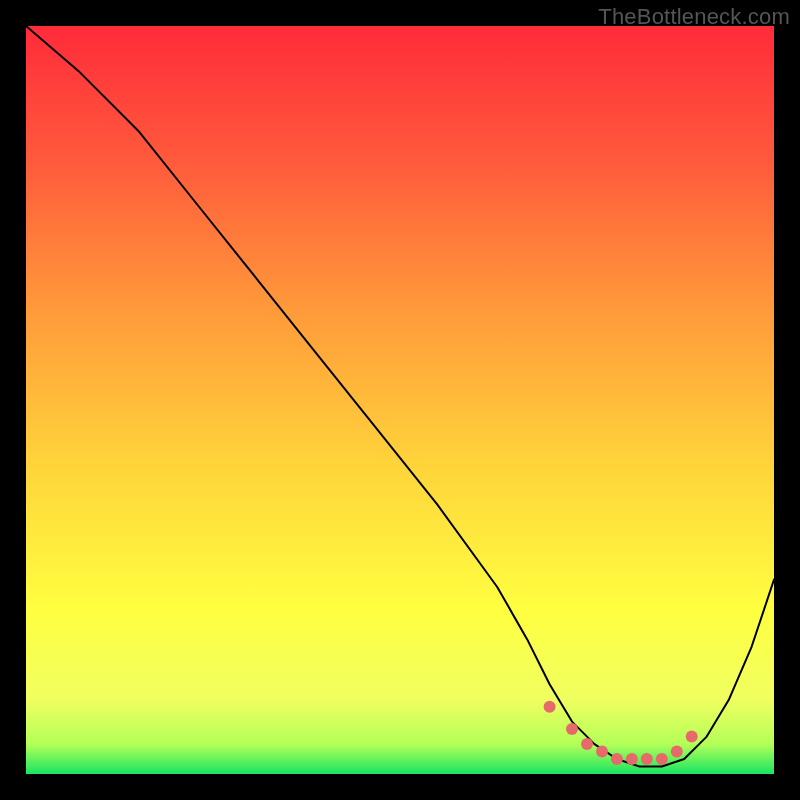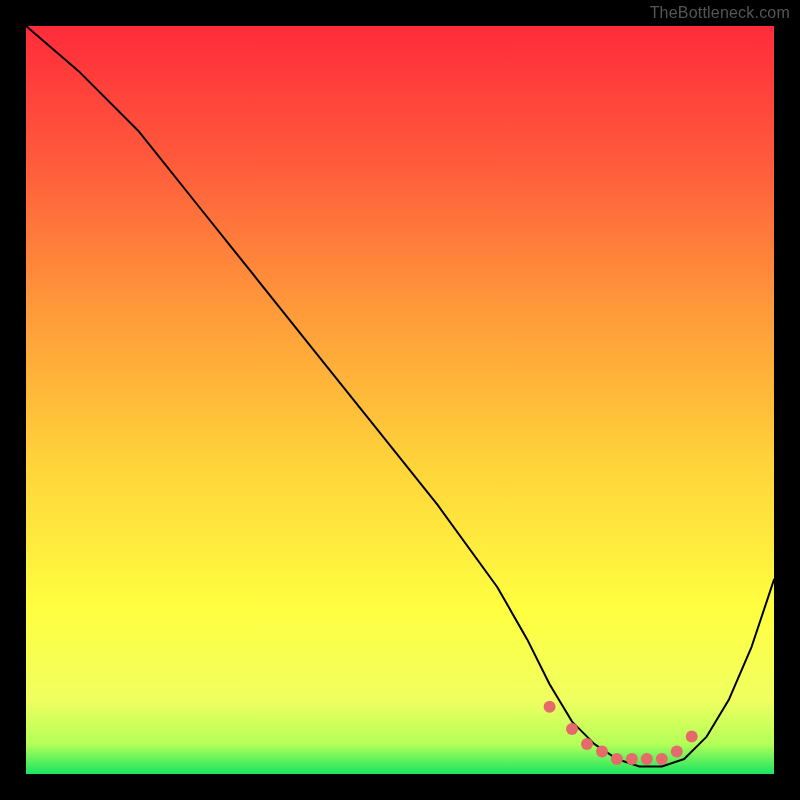--- a/index.html
+++ b/index.html
@@ -15,21 +15,21 @@
     position: relative;
     width: 800px;
     height: 800px;
     background: #000;
   }
   .watermark {
     position: absolute;
     top: 4px;
     right: 10px;
     color: #555555;
-    font-size: 16px;
+    font-size: 22px;
     font-weight: 500;
     letter-spacing: 0.2px;
     z-index: 10;
   }
   svg.chart {
     position: absolute;
     left: 26px;
     top: 26px;
     width: 748px;
     height: 748px;

